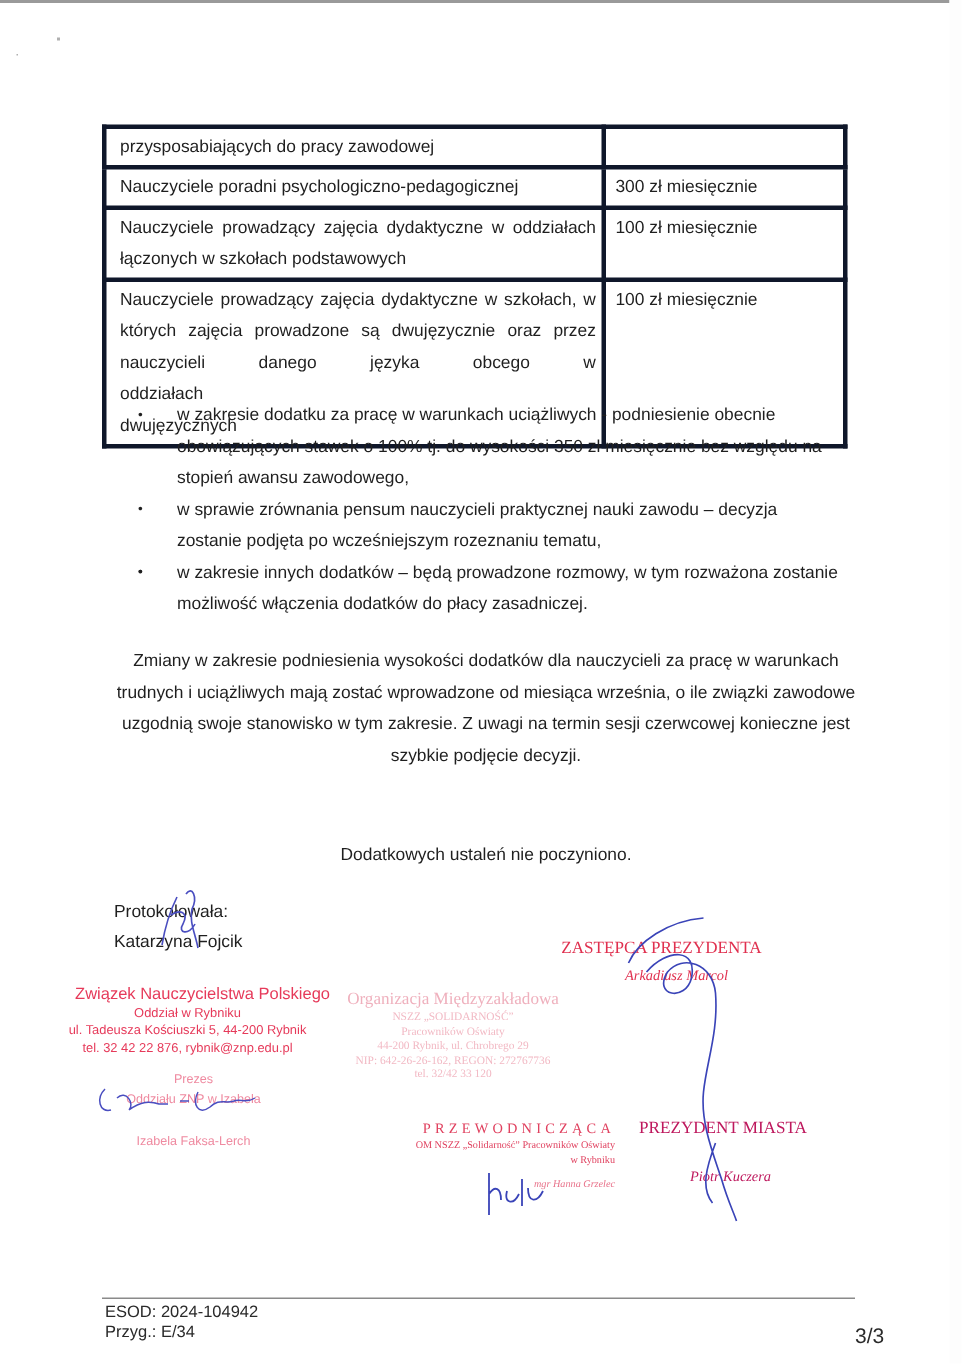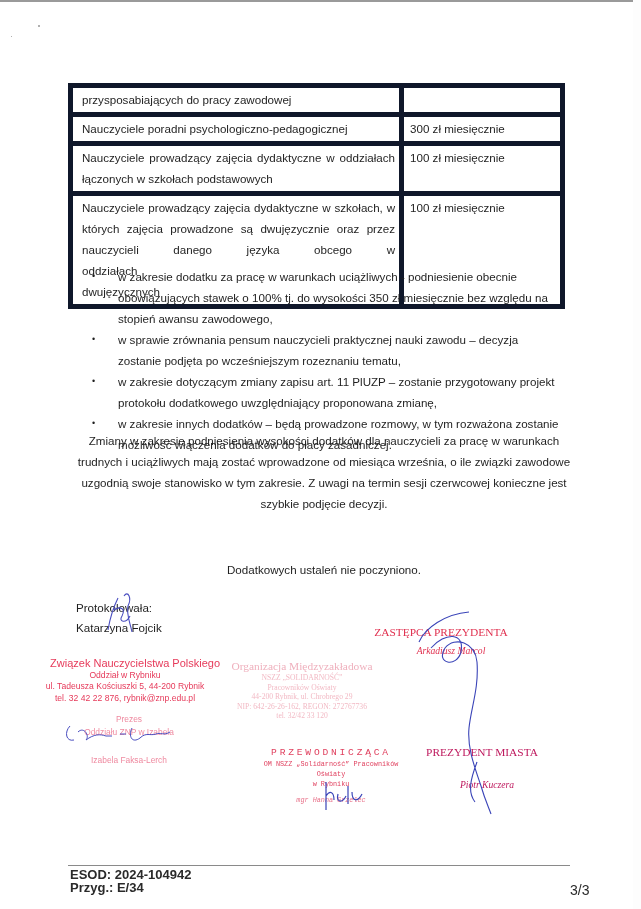--- a/index.html
+++ b/index.html
@@ -11,21 +11,21 @@
   }
   .topbar { position: absolute; left: 0; top: 0; width: 633px; height: 2px; background: #9a9a9a; }
   .rightstrip { position: absolute; left: 633px; top: 0; width: 8px; height: 909px; background: #fdfdfd; }
   .speck { position: absolute; width: 2px; height: 2px; background: #b0b0b0; }
 
   .doc-table {
     position: absolute; left: 68px; top: 83px; width: 497px;
     border-collapse: collapse; font-size: 11.6px;
   }
   .doc-table td {
-    border: 5px solid #0f172a; vertical-align: top;
+    border: 3px solid #0f172a; vertical-align: top;
     padding: 1px 4px 2px 9px; line-height: 21px;
   }
   .doc-table td.desc { width: 328px; text-align: justify; text-align-last: left; }
   .doc-table td.val { width: 152px; padding-left: 6px; }
 
   .bullets {
     position: absolute; left: 74px; top: 266px; width: 490px;
     margin: 0; padding: 0; list-style: none; font-size: 11.6px; line-height: 21px;
   }
   .bullets li { position: relative; padding-left: 44px; margin: 0; }
@@ -51,22 +51,22 @@
   .stamp-znp .small { font-size: 8.4px; }
   .stamp-znp .faded { color: #ef8aa0; }
 
   .stamp-sol {
     position: absolute; left: 212px; top: 660px; width: 180px; text-align: center;
     color: #f2b9c4; font-family: "Liberation Serif", serif; font-size: 7.6px; line-height: 9.6px;
   }
   .stamp-sol .title { font-size: 11.4px; line-height: 13px; color: #efb0bd; }
 
   .stamp-przew {
-    position: absolute; left: 252px; top: 747px; width: 158px; text-align: center;
-    color: #e0415f; font-family: Liberation Mono, monospace; font-size: 6.8px; line-height: 10px;
+    position: absolute; left: 252px; top: 747px; width: 158px; text-align: right;
+    color: #e0415f; font-family: Liberation Serif, serif; font-size: 6.8px; line-height: 10px;
   }
   .stamp-przew .title { font-size: 9.6px; letter-spacing: 2.8px; line-height: 12px; }
   .stamp-przew .name { font-style: italic; margin-top: 6px; color: #e8728a; }
 
   .stamp-zast {
     position: absolute; left: 366px; top: 625px; width: 150px; text-align: center;
     color: #e0304f; font-family: "Liberation Serif", serif;
   }
   .stamp-zast .title { font-size: 11.4px; line-height: 14px; }
   .stamp-zast .name { font-size: 9.6px; font-style: italic; margin-top: 6px; margin-left: 20px; }
@@ -74,21 +74,21 @@
   .stamp-prez {
     position: absolute; left: 412px; top: 745px; width: 140px; text-align: center;
     color: #be185d; font-family: "Liberation Serif", serif;
   }
   .stamp-prez .title { font-size: 11.4px; line-height: 14px; }
   .stamp-prez .name { font-size: 9.6px; font-style: italic; margin-top: 20px; margin-left: 10px; }
 
   .sig { position: absolute; pointer-events: none; }
 
   .footer-line { position: absolute; left: 68px; top: 865px; width: 502px; height: 1px; background: #8a8a8a; }
-  .footer-left { position: absolute; left: 70px; top: 869px; font-size: 13px; line-height: 12.5px; color: #2a2a2a; font-weight: bold; }
+  .footer-left { position: absolute; left: 70px; top: 869px; font-size: 11px; line-height: 12.5px; color: #2a2a2a; }
   .footer-right { position: absolute; left: 550px; top: 882px; font-size: 14px; color: #2a2a2a; margin-left: 20px; }
 </style>
 </head>
 <body>
 
 <div class="topbar"></div>
 <div class="rightstrip"></div>
 <div class="speck" style="left:38px;top:25px;"></div>
 <div class="speck" style="left:11px;top:36px;width:1px;height:1px;"></div>
 
@@ -117,21 +117,21 @@
       <div>dwujęzycznych</div>
     </td>
     <td class="val">100 zł miesięcznie</td>
   </tr>
 </tbody>
   </table>
 
 <ul class="bullets">
   <li><span class="dot">•</span><span>w zakresie dodatku za pracę w warunkach uciążliwych - podniesienie obecnie obowiązujących stawek o 100% tj. do wysokości 350 zł miesięcznie bez względu na stopień awansu zawodowego,</span></li>
   <li><span class="dot">•</span><span>w sprawie zrównania pensum nauczycieli praktycznej nauki zawodu – decyzja zostanie podjęta po wcześniejszym rozeznaniu tematu,</span></li>
-  <li><span class="dot">•</span><span>w zakresie dotyczącym zmiany zapisu art. 11 PlUZP – zostanie przygotowany projekt protokołu dodatkowego uwzględniający proponowana zmianę,</span></li>
+  <li><span class="dot">•</span></li>
   <li><span class="dot">•</span><span>w zakresie innych dodatków – będą prowadzone rozmowy, w tym rozważona zostanie możliwość włączenia dodatków do płacy zasadniczej.</span></li>
 </ul>
 
 <p class="para p-zmiany">Zmiany w zakresie podniesienia wysokości dodatków dla nauczycieli  za pracę w warunkach trudnych i uciążliwych mają zostać wprowadzone od miesiąca września, o ile związki zawodowe uzgodnią swoje stanowisko w tym zakresie.  Z uwagi na termin sesji czerwcowej konieczne jest szybkie podjęcie decyzji.</p>
 <p class="para p-dodatkowe">Dodatkowych ustaleń nie poczyniono.</p>
 
 <div class="protocol">
   <div>Protokołowała:</div>
   <div>Katarzyna Fojcik</div>
 </div>

